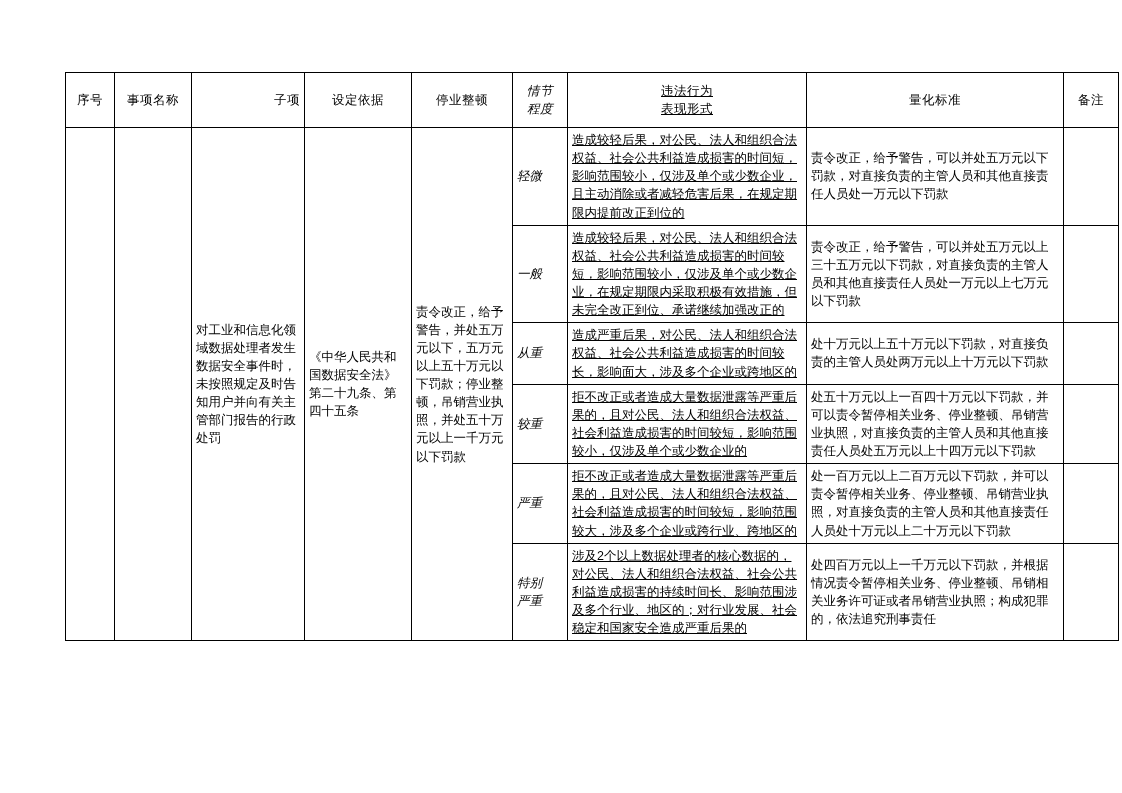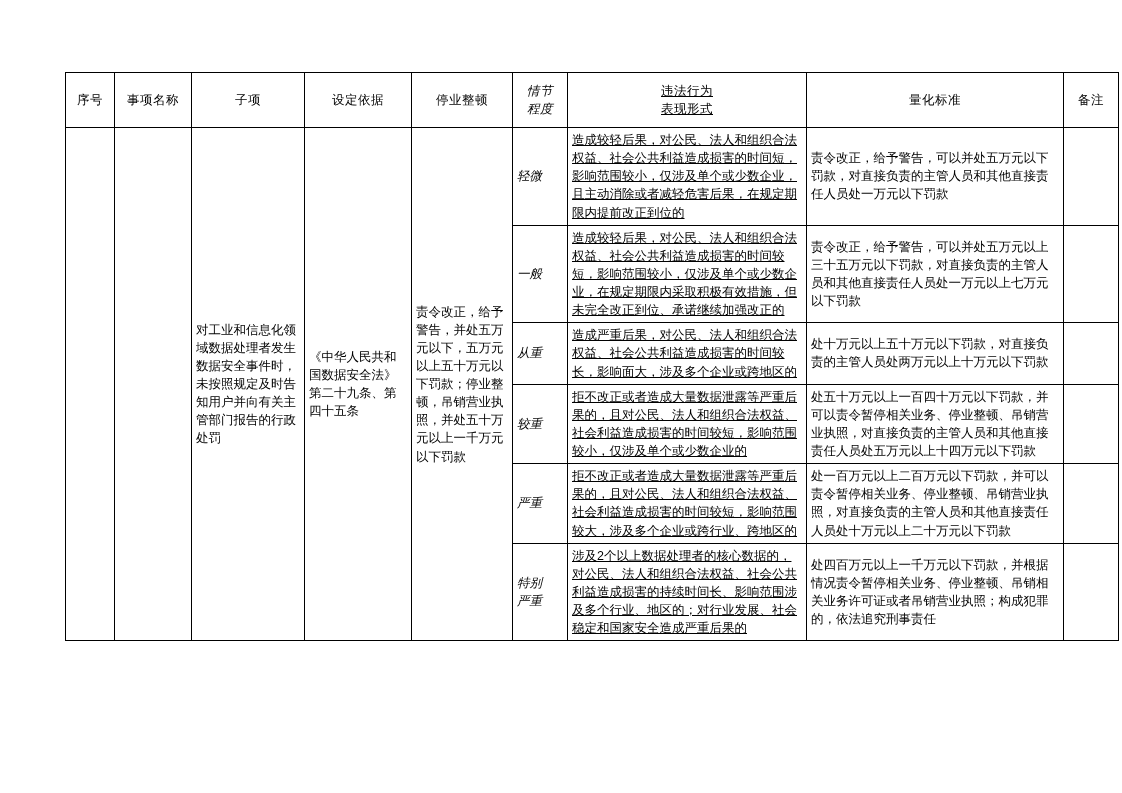--- a/index.html
+++ b/index.html
@@ -38,21 +38,21 @@
     word-break: break-all;
   }
   thead th {
     text-align: center;
     font-size: 14px;
     height: 48px;
     letter-spacing: 0.5px;
   }
   .col-seq   { width: 40px; }
   .col-name  { width: 68px; }
-  .col-sub   { width: 104px; }
+  .col-sub   { width: 104px; text-align: right; }
   .col-basis { width: 98px; margin-top: 40px; }
   .col-range { width: 92px; }
   .col-level { width: 46px; font-style: italic; }
   .col-behav { width: 230px; text-decoration: underline; }
   .col-std   { width: 248px; }
   .col-note  { width: 46px; }
 
   td.cell-center {
   }
   td.cell-left {

